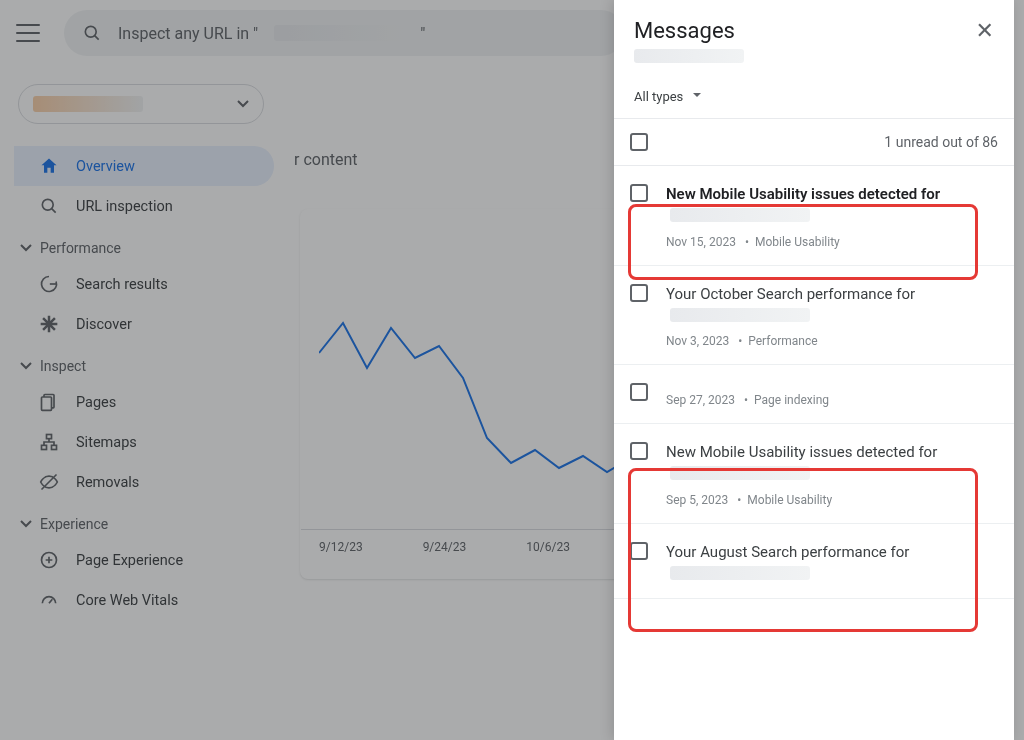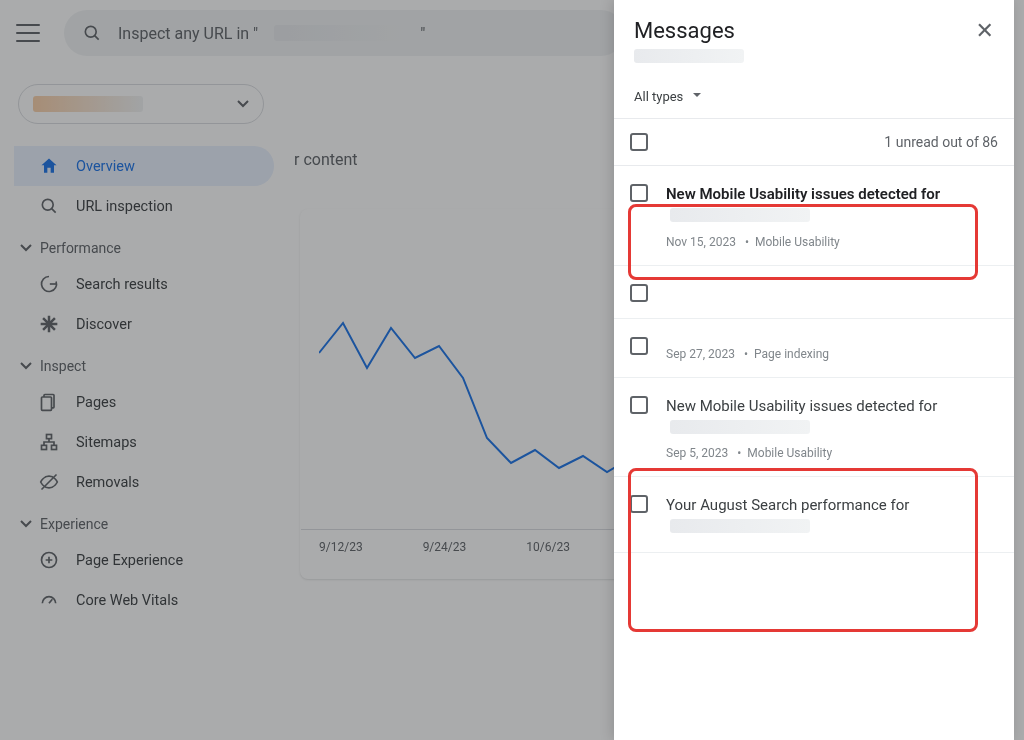--- a/index.html
+++ b/index.html
@@ -312,20 +312,24 @@
   <div id="msg-list">
       <div class="msg unread">
         <span class="cb"></span>
         <div class="body">
           <div class="title">New Mobile Usability issues detected for <span class="blur"></span></div>
           <div class="meta">Nov 15, 2023 <span class="dot"></span>Mobile Usability</div>
         </div>
       </div>
       <div class="msg">
         <span class="cb"></span>
+        <div class="body">
+          <div class="title">Your October Search performance for <span class="blur"></span></div>
+          <div class="meta">Nov 3, 2023 <span class="dot"></span>Performance</div>
+        </div>
       </div>
       <div class="msg">
         <span class="cb"></span>
         <div class="body">
           <div class="meta">Sep 27, 2023 <span class="dot"></span>Page indexing</div>
         </div>
       </div>
       <div class="msg">
         <span class="cb"></span>
         <div class="body">

